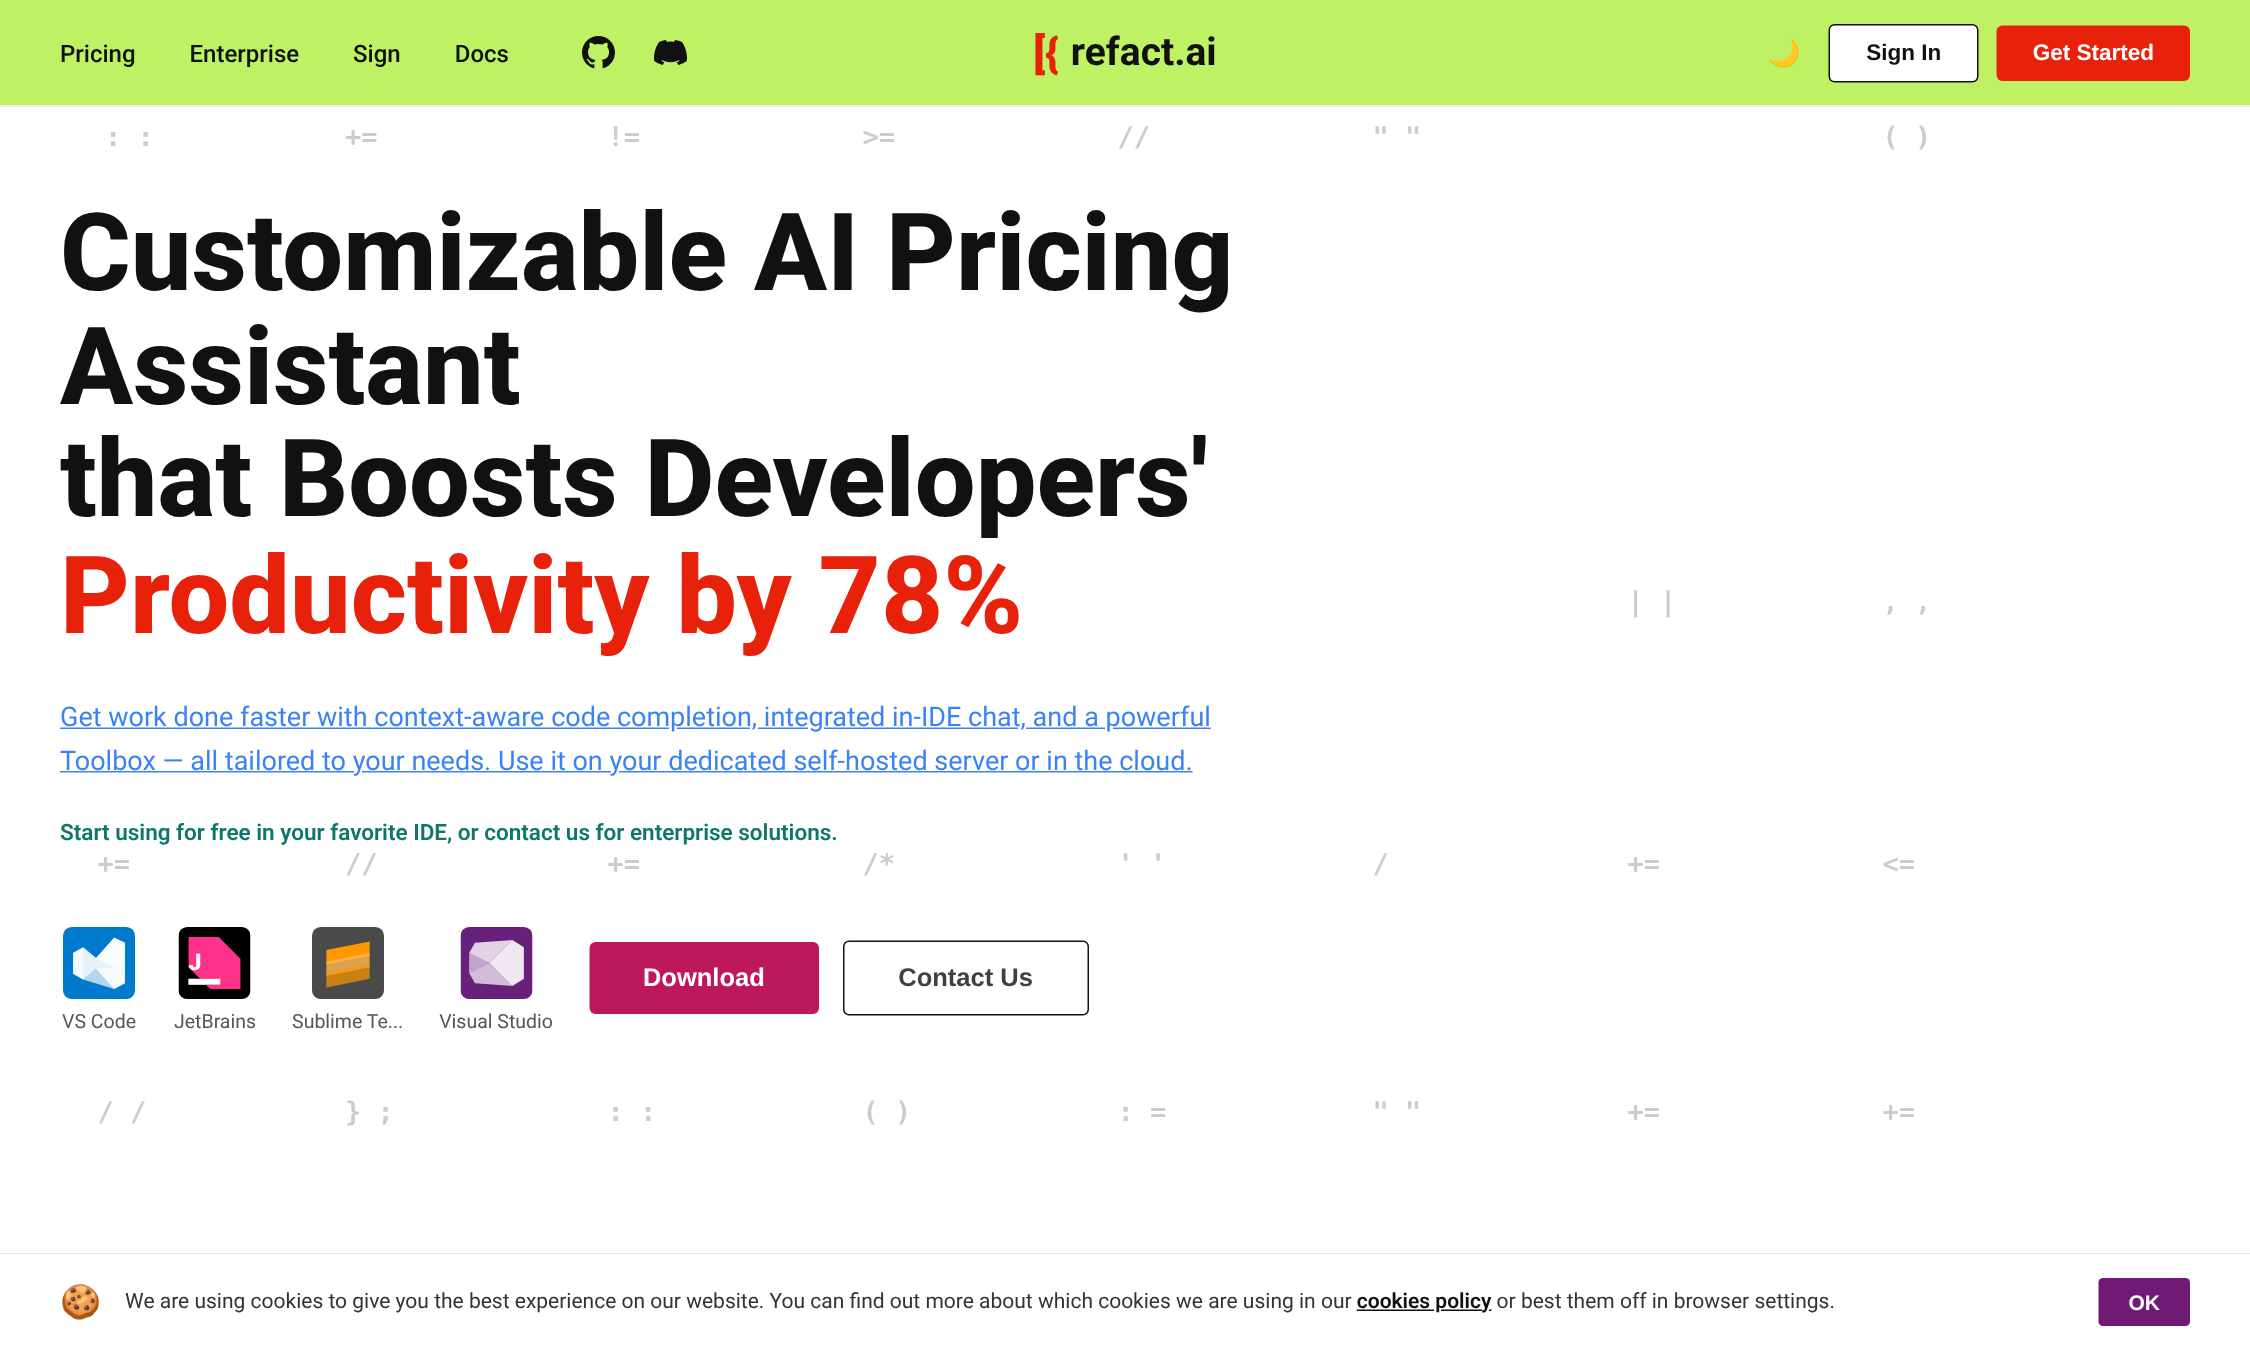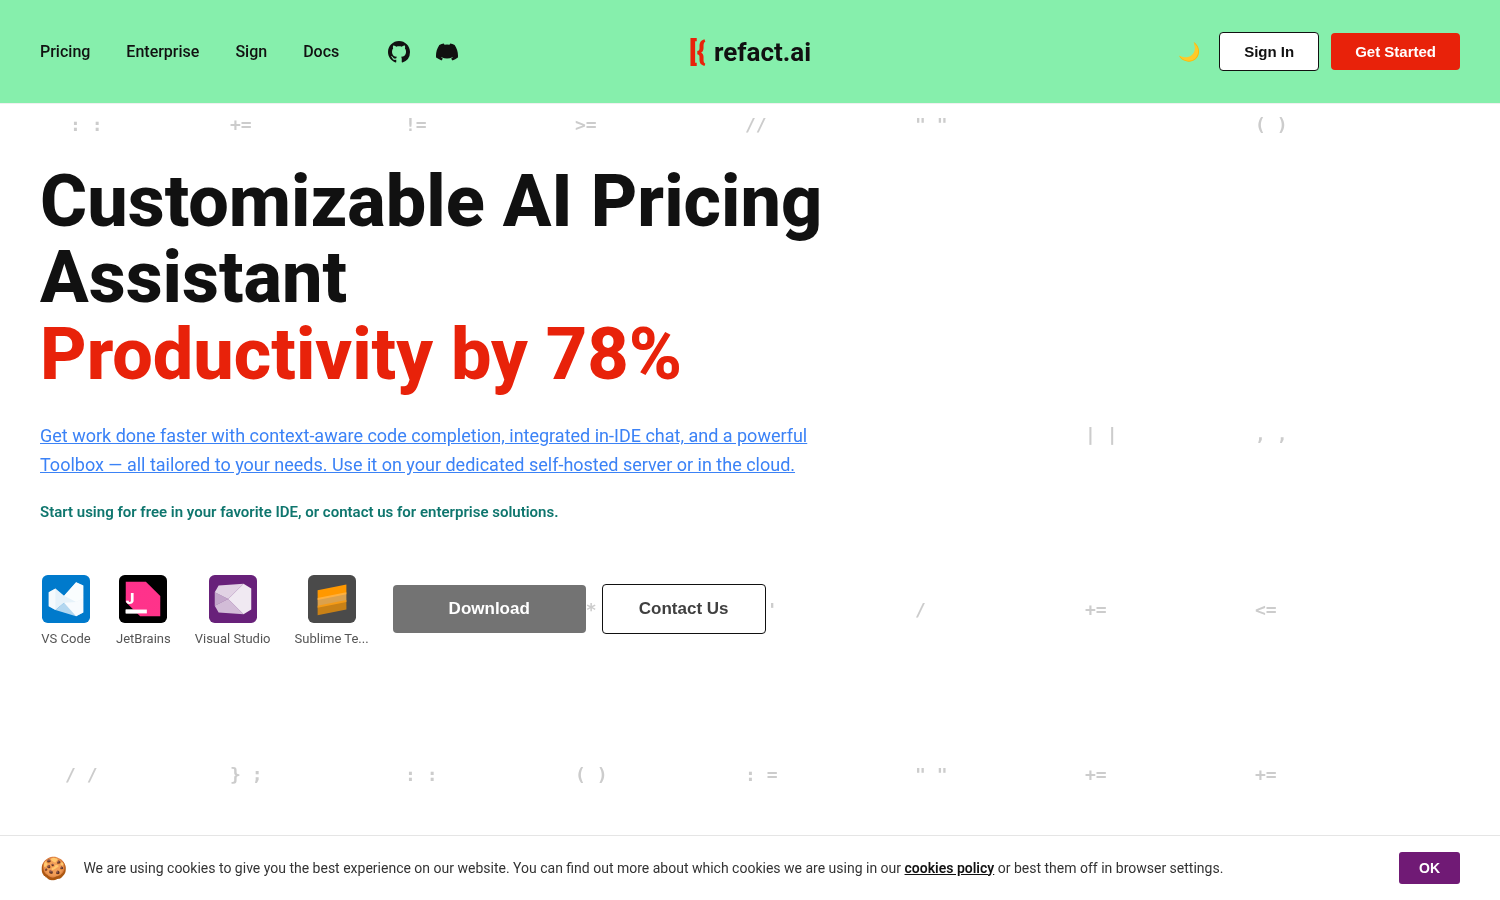--- a/index.html
+++ b/index.html
@@ -12,25 +12,25 @@
       min-height: 900px;
       overflow-x: hidden;
       position: relative;
     }
 
     
     nav {
       display: flex;
       align-items: center;
       padding: 16px 40px;
-      height: 104px;
+      height: 71px;
       border-bottom: 1px solid #f0f0f0;
       position: relative;
       z-index: 10;
-      background: #86efac;
+      background: #bef264;
     }
 
     .nav-left {
       display: flex;
       align-items: center;
       gap: 36px;
     }
 
     .nav-link {
       font-size: 16px;
@@ -204,22 +204,22 @@
 
     
     .cta-row {
       display: flex;
       align-items: center;
       gap: 16px;
       margin-left: 0;
     }
 
     .download-btn {
-      padding: 14px 56px;
-      background: #737373;
+      padding: 14px 36px;
+      background: #be185d;
       color: #fff;
       border: none;
       font-size: 17px;
       font-weight: 700;
       cursor: pointer;
       border-radius: 4px;
     }
 
     .contact-btn {
       padding: 14px 36px;
@@ -369,20 +369,21 @@
     <span class="sym sym22">: =</span>
     <span class="sym sym23">" "</span>
     <span class="sym sym24">+=</span>
     <span class="sym sym25">+=</span>
   </div>
 
   <div class="hero">
     <div class="hero-content">
       <h1>
         <span style="display:block; font-size:72px; font-weight:800; line-height:1.05; color:#111;">Customizable AI Pricing Assistant</span>
+        <span style="display:block; font-size:72px; font-weight:800; line-height:1.05; color:#111;">that Boosts Developers'</span>
         <span class="hero-title-accent">Productivity by 78%</span>
       </h1>
 
       <p class="hero-desc">Get work done faster with context-aware code completion, integrated in-IDE chat, and a powerful Toolbox — all tailored to your needs. Use it on your dedicated self-hosted server or in the cloud.</p>
       <p class="hero-sub">Start using for free in your favorite IDE, or contact us for enterprise solutions.</p>
 
       <div class="ide-icons">
 
         <div class="ide-icon-item">
           <div class="ide-icon-img">
@@ -413,42 +414,42 @@
               <rect x="14" y="72" width="44" height="8" fill="white"></rect>
               <text x="14" y="60" font-size="32" font-weight="900" fill="white">J</text>
             </svg>
           </div>
           <span class="ide-label">JetBrains</span>
         </div>
 
         <div class="ide-icon-item">
           <div class="ide-icon-img">
             <svg width="48" height="48" viewBox="0 0 100 100" fill="none">
+              <rect width="100" height="100" rx="12" fill="#4A4A4A"></rect>
+              <path d="M20 32L80 20L80 40L20 52V32Z" fill="#FF9800"></path>
+              <path d="M20 48L80 36L80 56L20 68V48Z" fill="#FFB74D" opacity="0.8"></path>
+              <path d="M20 64L80 52L80 72L20 84V64Z" fill="#FF9800" opacity="0.7"></path>
+            </svg>
+          </div>
+          <span class="ide-label">Sublime Te...</span>
+        </div>
+
+        <div class="ide-icon-item">
+          <div class="ide-icon-img">
+            <svg width="48" height="48" viewBox="0 0 100 100" fill="none">
               <rect width="100" height="100" rx="12" fill="#68217A"></rect>
               <path d="M72 18L40 50L72 82L88 72V28L72 18Z" fill="#fff" opacity="0.9"></path>
               <path d="M12 36L40 50L12 64V36Z" fill="#fff" opacity="0.6"></path>
               <path d="M72 18L40 50L12 36L20 22L72 18Z" fill="#fff" opacity="0.8"></path>
               <path d="M72 82L40 50L12 64L20 78L72 82Z" fill="#fff" opacity="0.7"></path>
             </svg>
           </div>
           <span class="ide-label">Visual Studio</span>
         </div>
 
-        <div class="ide-icon-item">
-          <div class="ide-icon-img">
-            <svg width="48" height="48" viewBox="0 0 100 100" fill="none">
-              <rect width="100" height="100" rx="12" fill="#4A4A4A"></rect>
-              <path d="M20 32L80 20L80 40L20 52V32Z" fill="#FF9800"></path>
-              <path d="M20 48L80 36L80 56L20 68V48Z" fill="#FFB74D" opacity="0.8"></path>
-              <path d="M20 64L80 52L80 72L20 84V64Z" fill="#FF9800" opacity="0.7"></path>
-            </svg>
-          </div>
-          <span class="ide-label">Sublime Te...</span>
-        </div>
-
         <div class="cta-row">
           <button class="download-btn">Download</button>
           <button class="contact-btn">Contact Us</button>
         </div>
       </div>
 
     </div>
   </div>
 </section>
 

